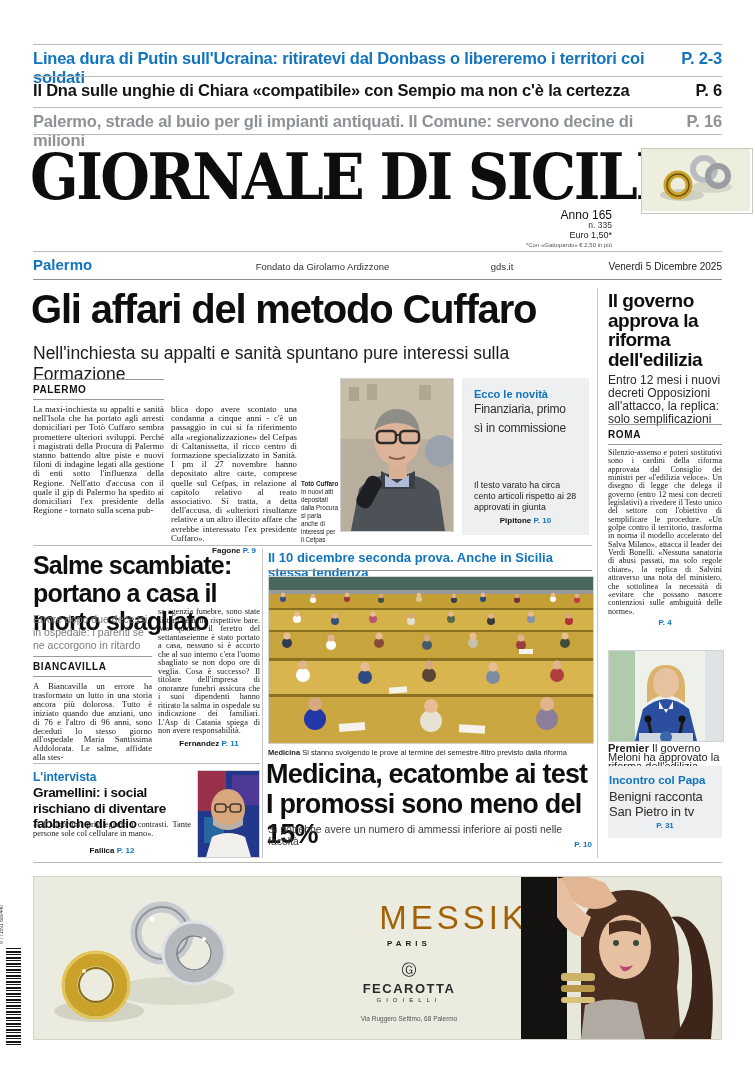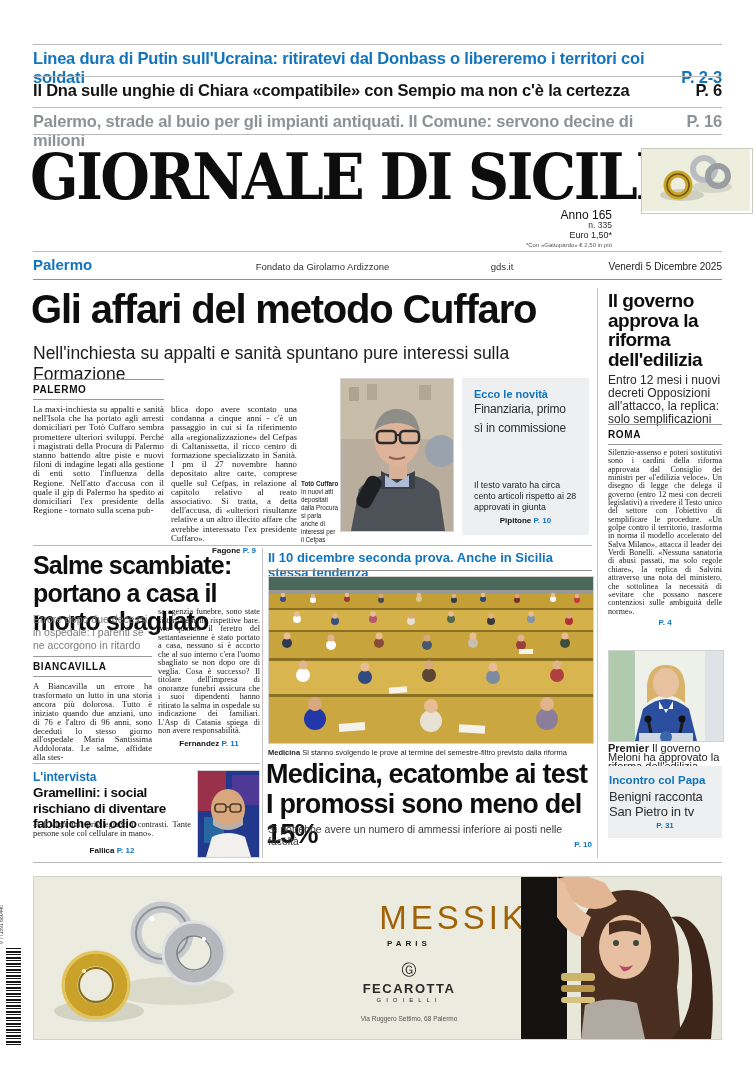--- a/index.html
+++ b/index.html
@@ -5,21 +5,21 @@
   html,body{margin:0;padding:0;background:#fff;}
   .page{position:relative;width:755px;height:1080px;background:#fff;overflow:hidden;
         font-family:"Liberation Sans",sans-serif;color:#111;}
   .abs{position:absolute;}
   .rule{position:absolute;background:#b9b9b9;height:1px;}
   .vrule{position:absolute;background:#c7c7c7;width:1px;}
 
   
   .th-row{position:absolute;left:33px;width:689px;display:flex;justify-content:space-between;
           font-weight:bold;font-size:16.5px;letter-spacing:-0.2px;}
-  .th-blue{color:#1274bd;align-items:flex-end;}
+  .th-blue{color:#1274bd;}
   .th-black{color:#141414;}
   .th-gray{color:#8d9297;}
   .th-page{font-weight:bold;white-space:nowrap;margin-left:12px;}
 
   
   .mast-title{position:absolute;left:30px;top:139px;font-family:"DejaVu Serif",serif;
               font-weight:bold;font-size:57px;letter-spacing:-2.5px;transform:scaleY(1.12);
               transform-origin:top left;color:#0d0d0d;white-space:nowrap;}
   .edition{position:absolute;left:420px;top:210px;width:192px;text-align:right;line-height:10px;}
   .edition .e1{font-size:12px;font-weight:normal;}

